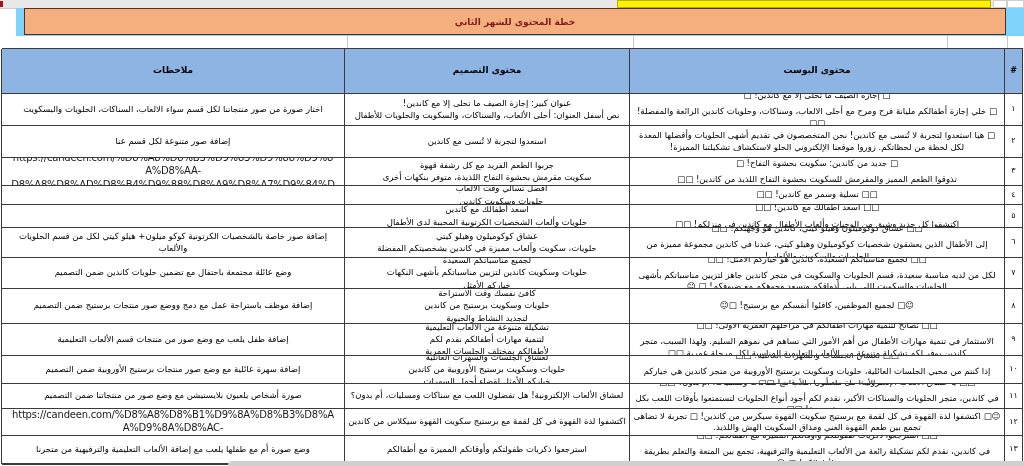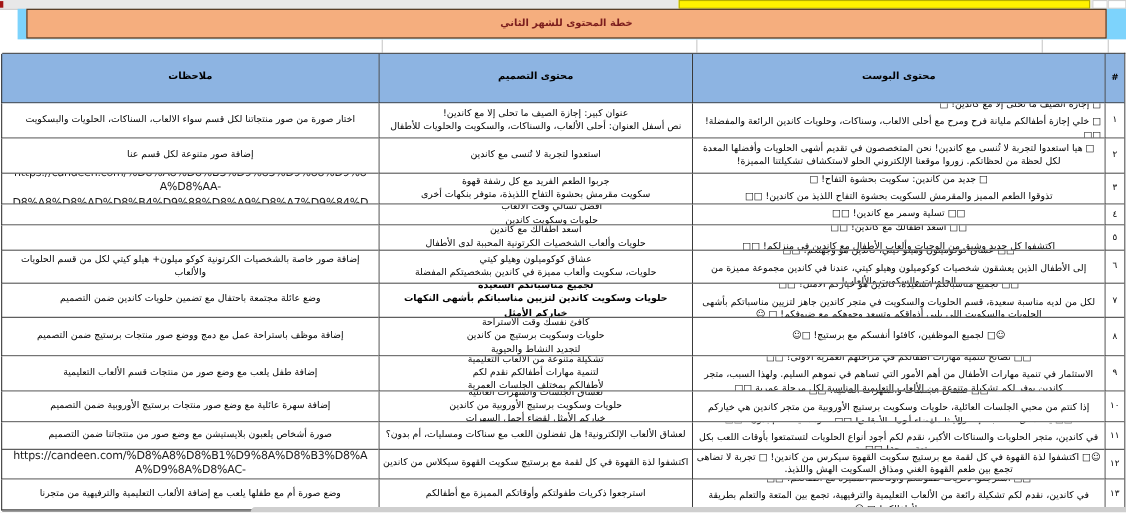--- a/index.html
+++ b/index.html
@@ -67,21 +67,21 @@
   <div class="table-wrap">
     <div class="grid">
       <div class="cell header-cell num-cell">#</div>
       <div class="cell header-cell">محتوى البوست</div>
       <div class="cell header-cell">محتوى التصميم</div>
       <div class="cell header-cell">ملاحظات</div>
 
     <div class="cell num-cell" style="height: 32px;">
           <div class="line">١</div>
         </div>
-        <div class="cell post-cell" style="height: 32px; text-align: right;">
+        <div class="cell post-cell" style="height: 32px;">
           <div class="line">□ إجازة الصيف ما تحلى إلا مع كاندين! □</div>
           <div class="line">□ خلي إجازة أطفالكم مليانة فرح ومرح مع أحلى الالعاب، وسناكات، وحلويات كاندين الرائعة والمفضلة! □□</div>
         </div>
         <div class="cell design-cell" style="height: 32px;">
           <div class="line">عنوان كبير: إجازة الصيف ما تحلى إلا مع كاندين!</div>
           <div class="line">نص أسفل العنوان: أحلى الألعاب، والسناكات، والسكويت والحلويات للأطفال</div>
         </div>
         <div class="cell notes-cell" style="height: 32px;">
           <div class="line">اختار صورة من صور منتجاتنا لكل قسم سواء الالعاب، السناكات، الحلويات والبسكويت</div>
         </div>
@@ -150,21 +150,21 @@
         <div class="cell notes-cell" style="height: 30px;">
           <div class="line">إضافة صور خاصة بالشخصيات الكرتونية كوكو ميلون+ هيلو كيتي لكل من قسم الحلويات والألعاب</div>
         </div>
         <div class="cell num-cell" style="height: 31px;">
           <div class="line">٧</div>
         </div>
         <div class="cell post-cell" style="height: 31px;">
           <div class="line">□□ لجميع مناسباتكم السعيدة، كاندين هو خياركم الأمثل! □□</div>
           <div class="line">لكل من لديه مناسبة سعيدة، قسم الحلويات والسكويت في متجر كاندين جاهز لتزيين مناسباتكم بأشهى الحلويات والسكويت اللي يلبي أذواقكم وتسعد وجوهكم مع ضيوفكم! □ ☺</div>
         </div>
-        <div class="cell design-cell" style="height: 31px; font-weight: bold;">
+        <div class="cell design-cell" style="height: 31px;">
           <div class="line">لجميع مناسباتكم السعيدة</div>
           <div class="line">حلويات وسكويت كاندين لتزيين مناسباتكم بأشهى النكهات</div>
           <div class="line">خياركم الأمثل</div>
         </div>
         <div class="cell notes-cell" style="height: 31px;">
           <div class="line">وضع عائلة مجتمعة باحتفال مع تضمين حلويات كاندين ضمن التصميم</div>
         </div>
         <div class="cell num-cell" style="height: 35px;">
           <div class="line">٨</div>
         </div>

